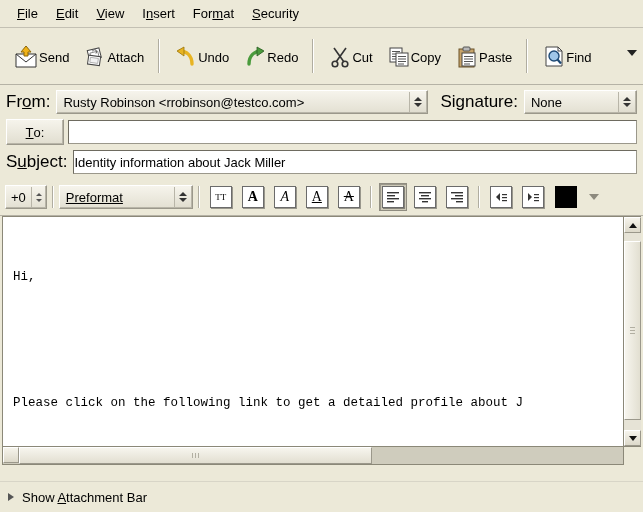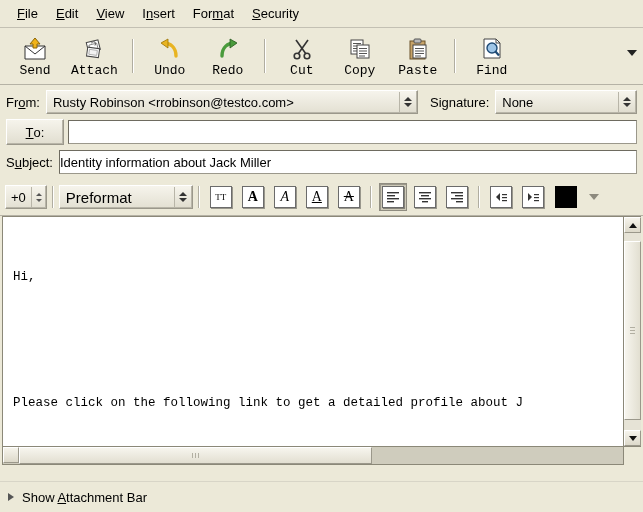--- a/index.html
+++ b/index.html
@@ -38,41 +38,40 @@
     height: 56px;
     background: #ece9d8;
     display: flex;
     align-items: center;
     border-bottom: 1px solid #b5b2a5;
     padding: 0 6px;
     flex: 0 0 auto;
     position: relative;
   }
   .tbtn {
-    display: flex; flex-direction: column; align-items: center; justify-content: center;
+    display: flex; flex-direction: row; align-items: center; justify-content: center;
     min-width: 44px; height: 52px; padding: 2px 7px 2px 7px;
     cursor: default;
-    font-family: Liberation Mono, monospace;
   }
   .tbtn .ic { height: 26px; display: flex; align-items: flex-end; justify-content: center; }
   .tbtn .lbl { font-size: 13px; margin-top: 2px; white-space: nowrap; }
   .tsep { width: 1px; height: 34px; background: #b0ada0; margin: 0 7px; border-right: 1px solid #fff; }
   .tb-overflow {
     position: absolute; right: 6px; top: 22px;
     width: 0; height: 0;
     border-left: 5px solid transparent;
     border-right: 5px solid transparent;
     border-top: 6px solid #222;
     cursor: default;
   }
 
   
   .fields { background: #ece9d8; padding: 4px 6px 0 6px; flex: 0 0 auto; }
   .frow { display: flex; align-items: center; height: 26px; margin-bottom: 4px; }
-  .flabel { font-size: 13px; padding-right: 6px; white-space: nowrap; }
+  .flabel { font-size: 17px; padding-right: 6px; white-space: nowrap; }
   .flabel u { text-decoration: underline; }
 
   .combo {
     height: 22px;
     background: linear-gradient(#f6f4ec,#e3e0d2);
     border: 1px solid #9b988b;
     border-top-color: #fff;
     border-left-color: #fff;
     display: flex; align-items: center;
     box-shadow: inset -1px -1px 0 #b8b5a8;
@@ -137,21 +136,21 @@
 
   .fmtsep { width: 1px; height: 22px; background: #b0ada0; margin: 0 5px; border-right: 1px solid #fff; }
 
   .parabox {
     width: 132px; height: 22px; display: flex; align-items: center;
     background: linear-gradient(#f6f4ec,#e3e0d2);
     border: 1px solid #9b988b; border-top-color:#fff; border-left-color:#fff;
     box-shadow: inset -1px -1px 0 #b8b5a8;
     cursor: default;
   }
-  .parabox .pv { flex:1; padding-left: 6px; font-size: 15px; }
+  .parabox .pv { flex:1; padding-left: 6px; font-size: 13px; text-decoration: underline; }
 
   .fbtn {
     width: 26px; height: 26px; margin: 0 2px;
     display:flex; align-items:center; justify-content:center;
     cursor: default;
     background: transparent;
     border: 1px solid transparent;
   }
   .fbtn.pressed {
     background: #cdc9b8;

